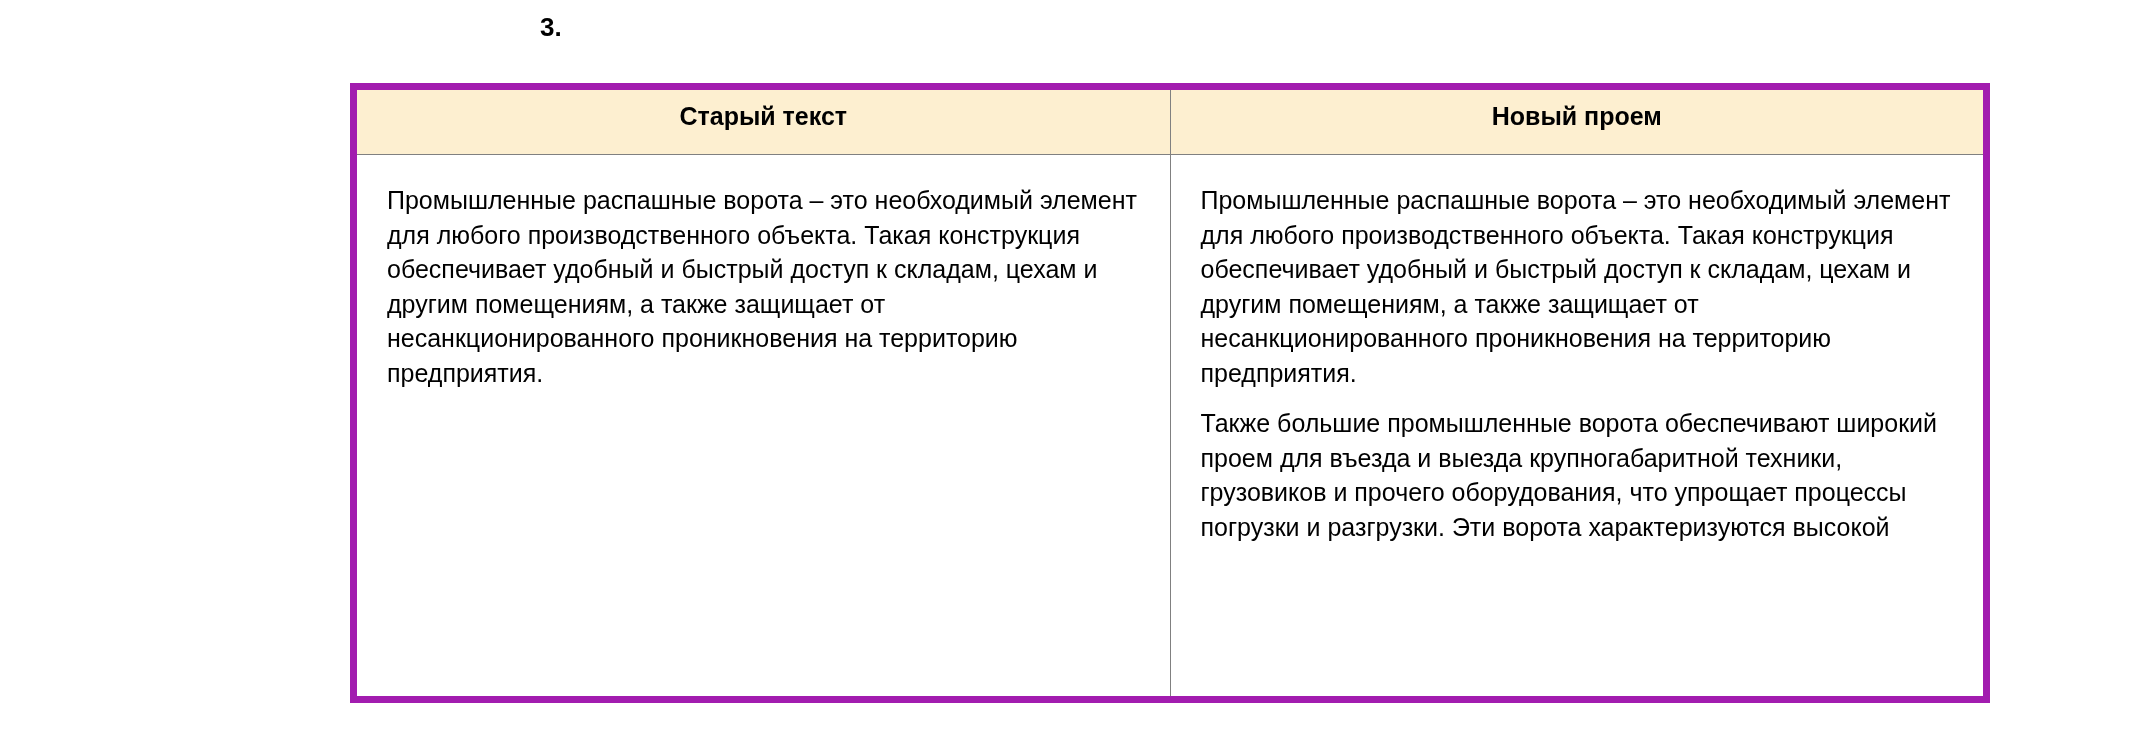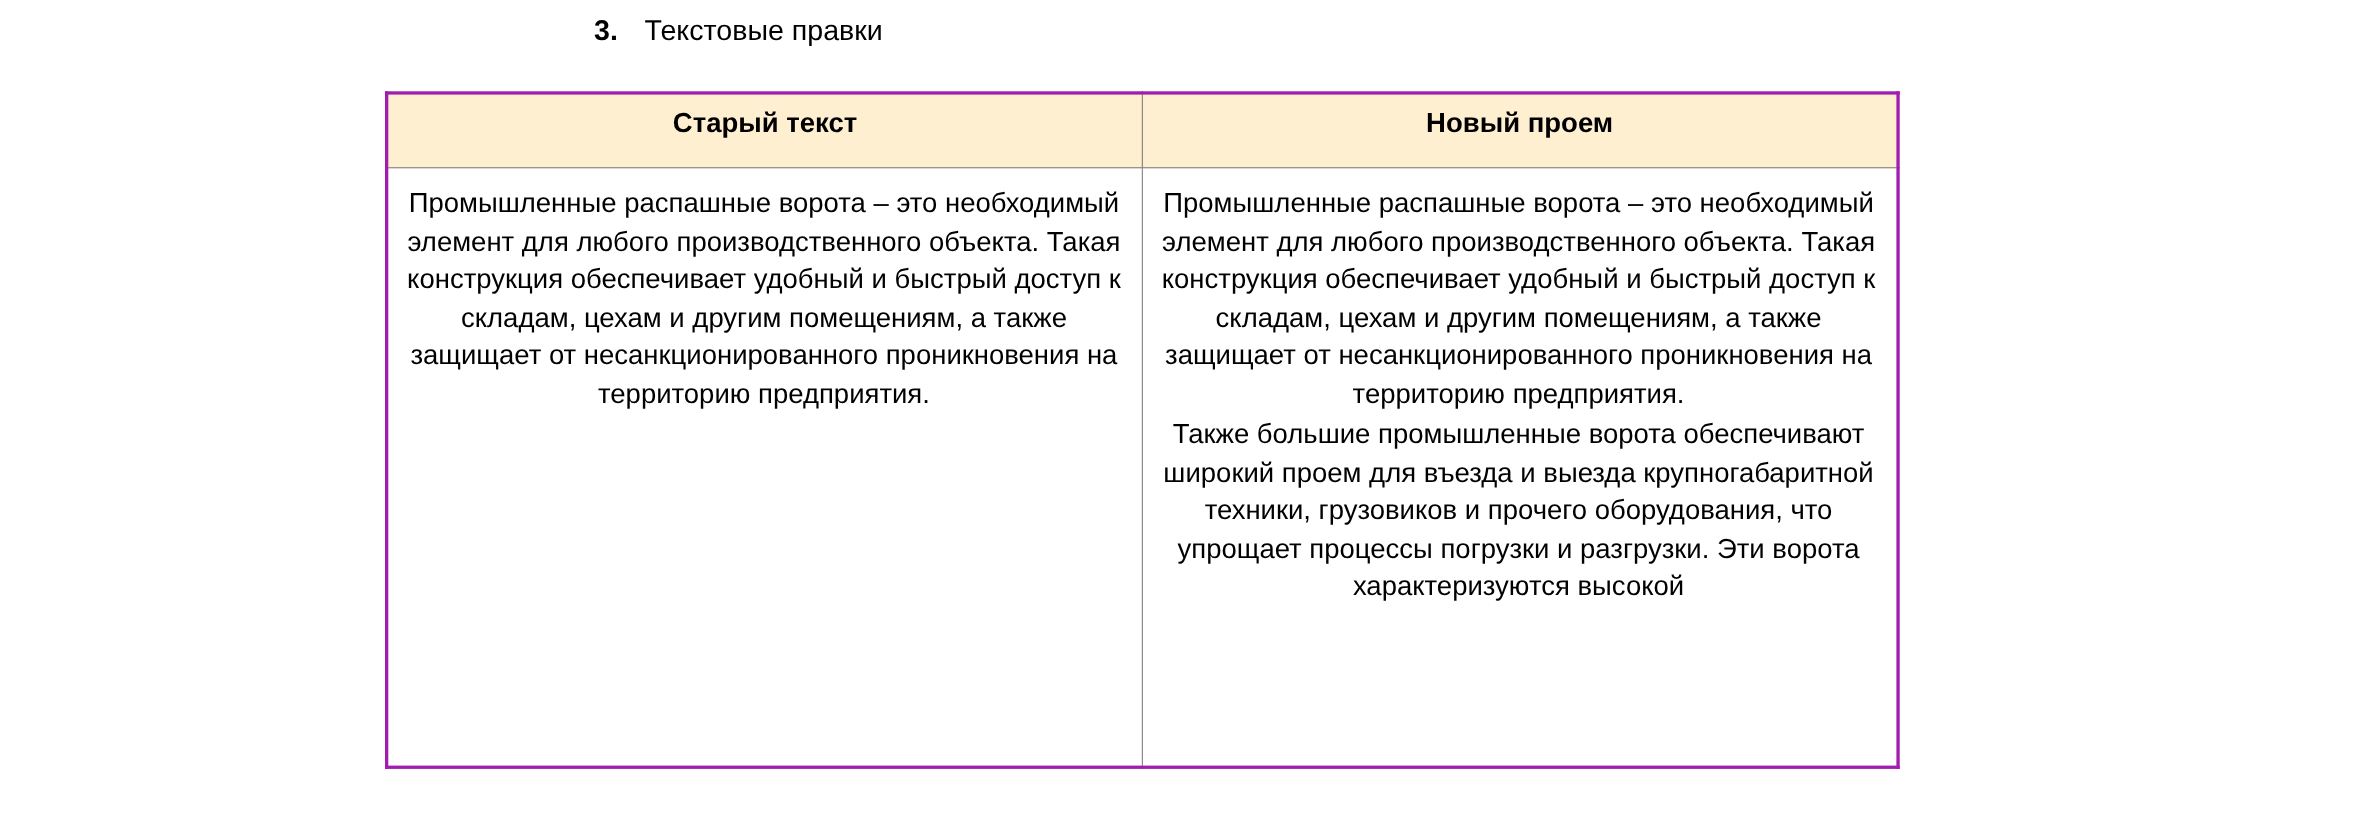--- a/index.html
+++ b/index.html
@@ -40,22 +40,22 @@
   }
   .table-wrap {
     position: absolute;
     left: 350px;
     top: 83px;
     width: 1435px;
   }
   table.edits {
     border-collapse: collapse;
     table-layout: fixed;
-    width: 1377px;
-    border: 3px solid #a21caf;
+    width: 1640px;
+    border: 7px solid #a21caf;
   }
   table.edits th,
   table.edits td {
     border: 1px solid #808080;
     vertical-align: top;
     box-sizing: border-box;
   }
   table.edits th {
     background: #fdefd0;
     text-align: center;
@@ -66,35 +66,33 @@
   }
   table.edits td {
     padding: 12px 16px 10px 14px;
     font-size: 25px;
     line-height: 1.38;
     height: 545px;
   }
   td.col-old { width: 717px; }
   td.col-new { width: 718px; }
   .cell-para {
-    margin: 3px;
-    text-align: center;
+    margin: 16px;
   }
   .cell-para + .cell-para {
     margin-top: 0;
   }
 </style>
 </head>
 <body>
 
 <div class="page">
 
   <div class="heading-row">
     <span class="heading-number">3.</span>
-    <span class="heading-text">Текстовые правки</span>
   </div>
 
   <div class="table-wrap">
     <table class="edits">
       <thead>
         <tr>
           <th>Старый текст</th>
           <th>Новый проем</th>
         </tr>
       </thead>

